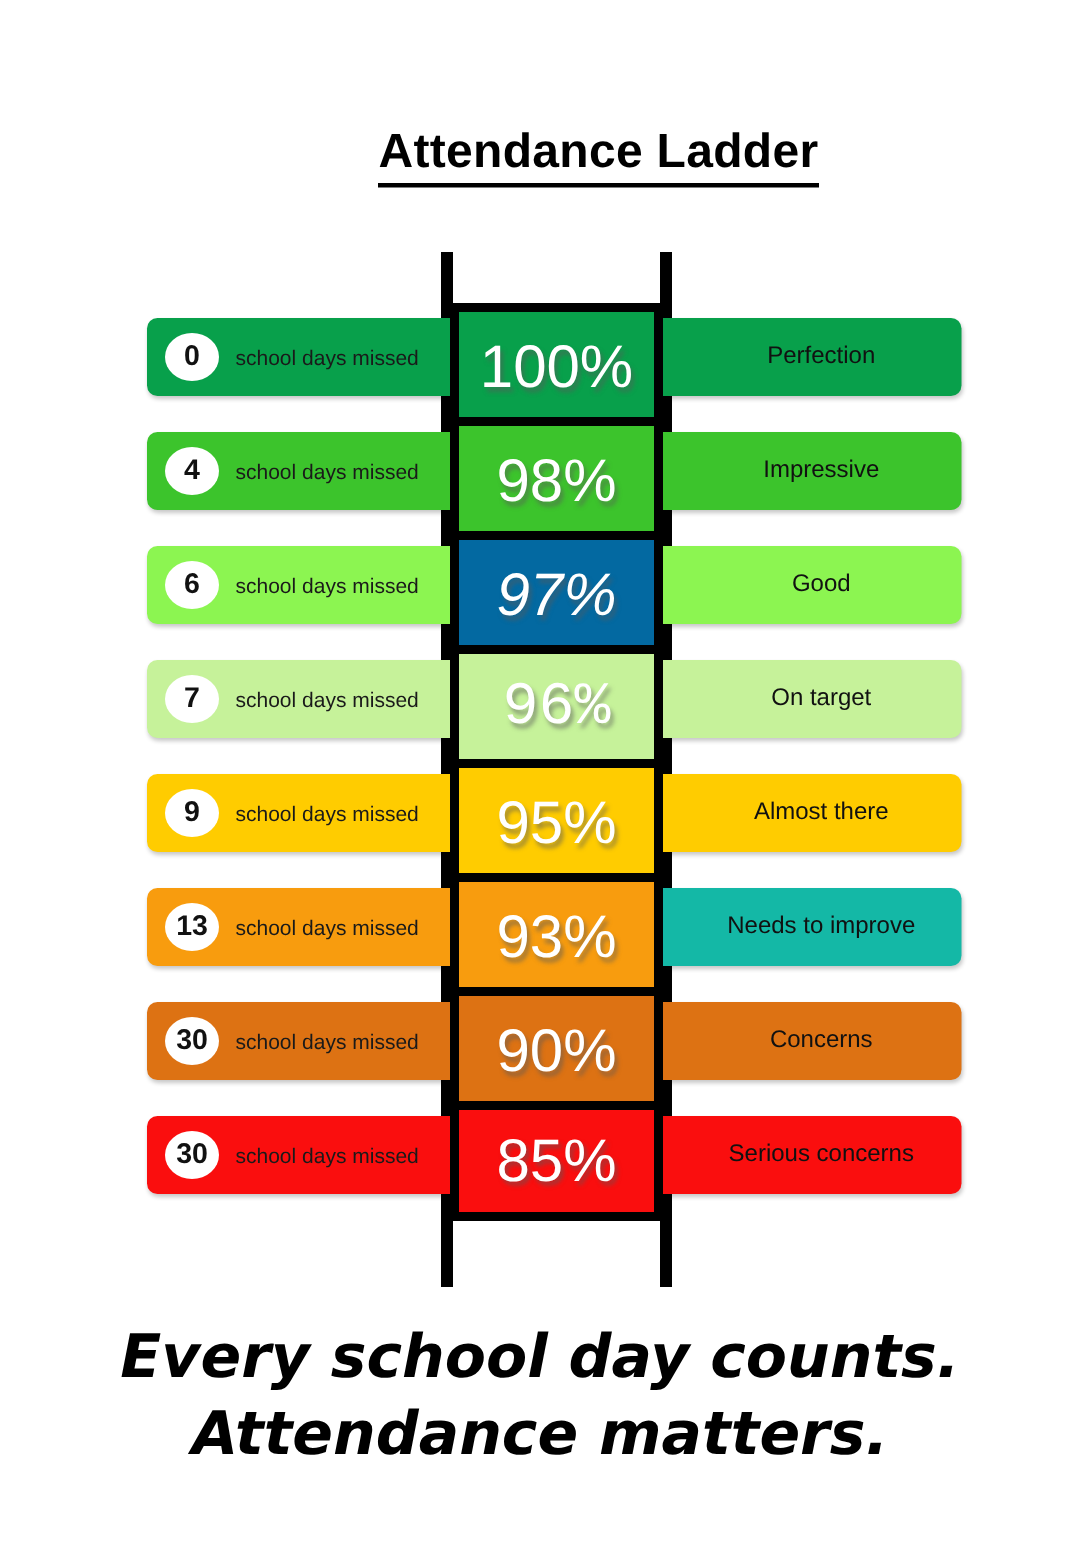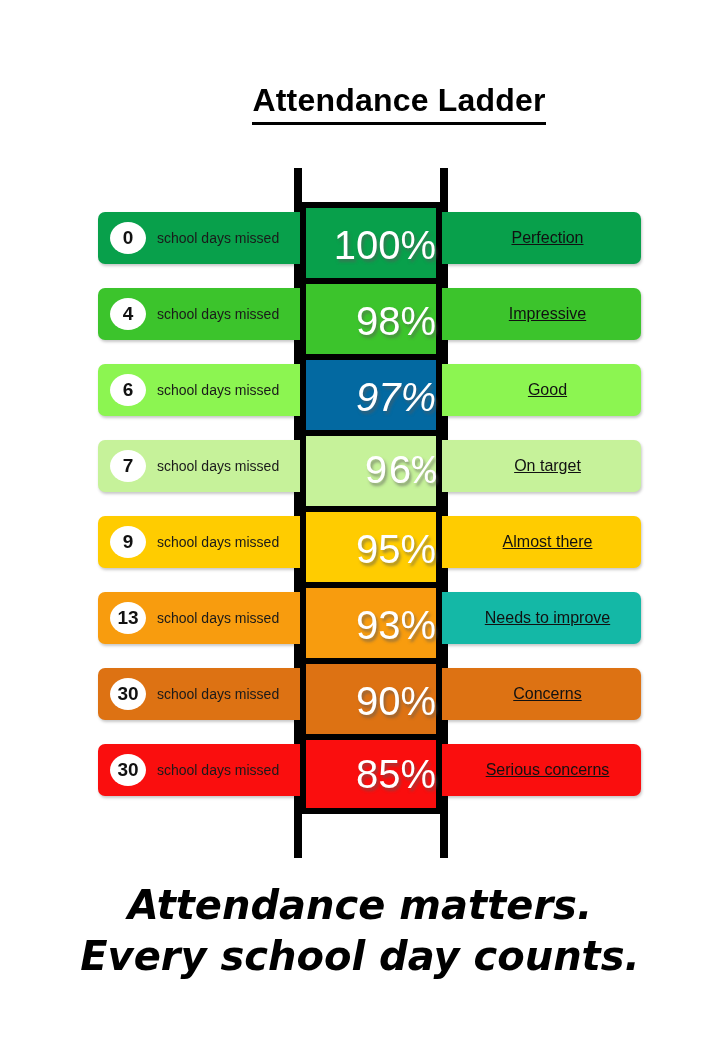--- a/index.html
+++ b/index.html
@@ -105,38 +105,37 @@
     top: 0px;
     width: 209px;
     height: 52px;
     border-radius: 7px;
     display: flex;
     align-items: center;
     justify-content: center;
     box-shadow: 1px 2px 3px rgba(0,0,0,0.22);
     font-size: 16px;
     color: #111111;
-    text-decoration: underline;
   }
   .bar-right .desc { padding-left: 22px; }
 
   
   .rung {
     position: absolute;
     left: 300px;
     top: -10px;
     width: 142px;
     height: 80px;
     border-left: 6px solid #000000;
     border-right: 6px solid #000000;
     border-top: 6px solid #000000;
     box-sizing: border-box;
     display: flex;
     align-items: center;
-    justify-content: flex-end;
+    justify-content: center;
   }
   .row:last-child .rung { border-bottom: 6px solid #000000; }
   .pct {
     font-size: 40px;
     font-weight: 500;
     color: #ffffff;
     text-shadow: 2px 3px 3px rgba(90,90,90,0.55);
     line-height: 1;
   }
 
@@ -260,15 +259,15 @@
       <div class="bar-right" style="background: rgb(250, 14, 14);">
         <span class="desc">Serious concerns</span>
       </div>
       <div class="rung" style="background: rgb(250, 14, 14);">
         <span class="pct">85%</span>
       </div>
     </div>
   </div>
 
 <div id="footer">
+  <div>Every school day counts.</div>
   <div>Attendance matters.</div>
-  <div>Every school day counts.</div>
 </div>
 
 </body></html>

